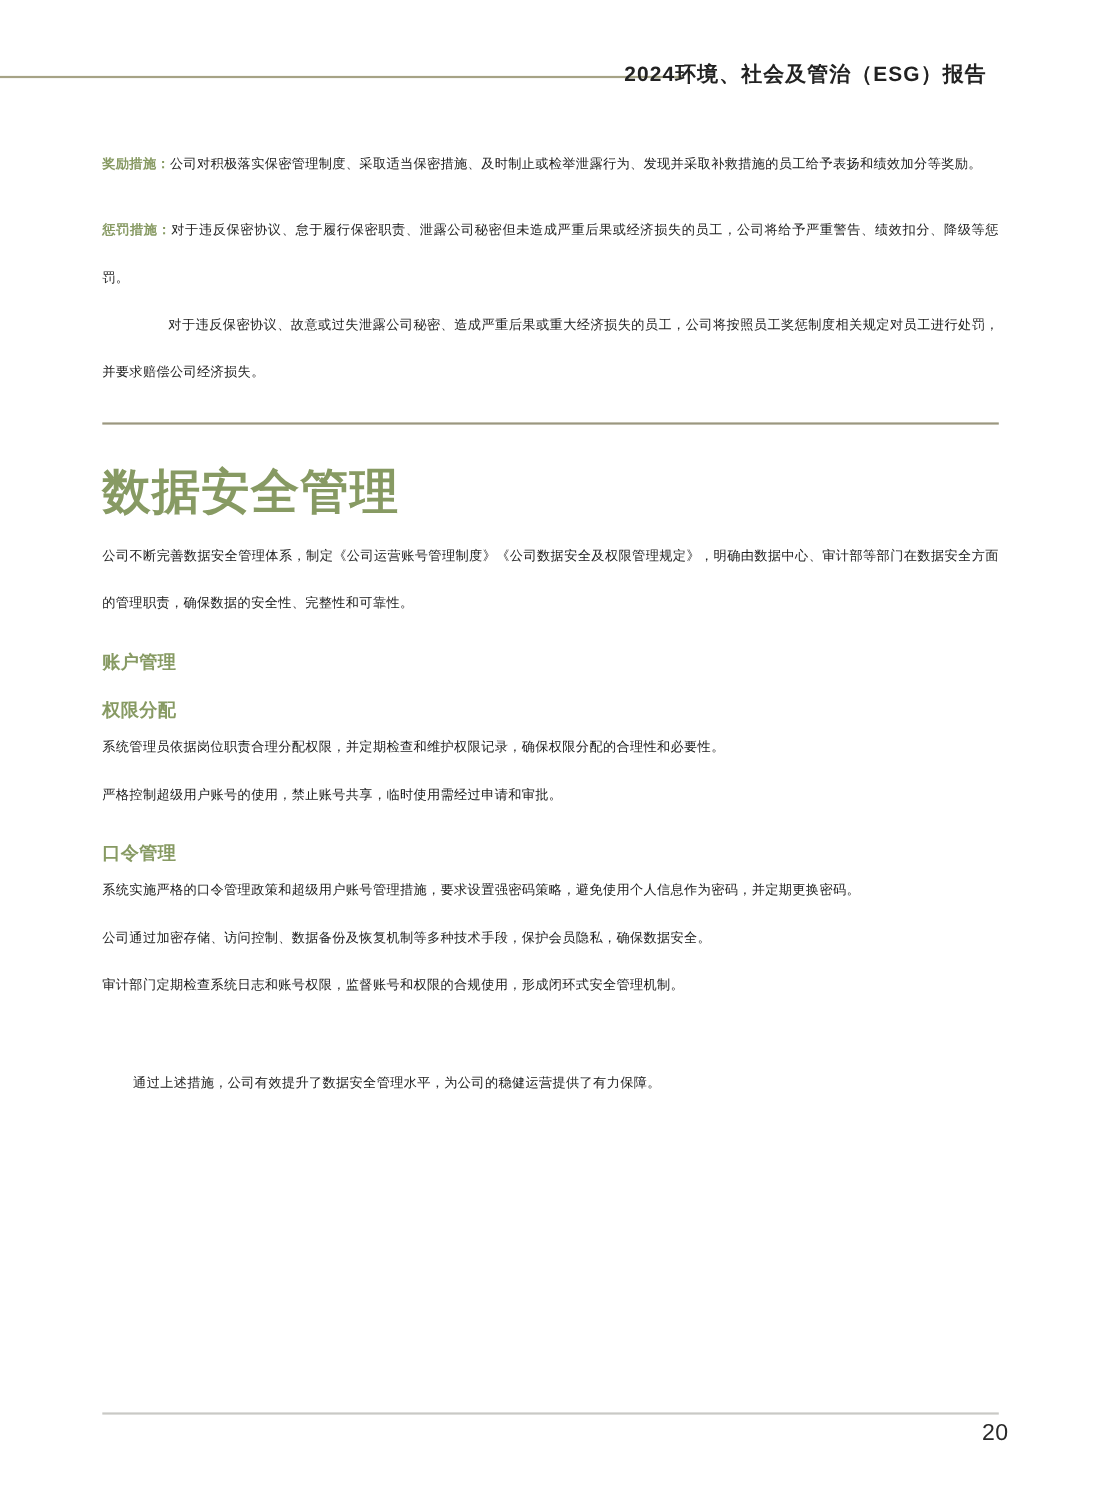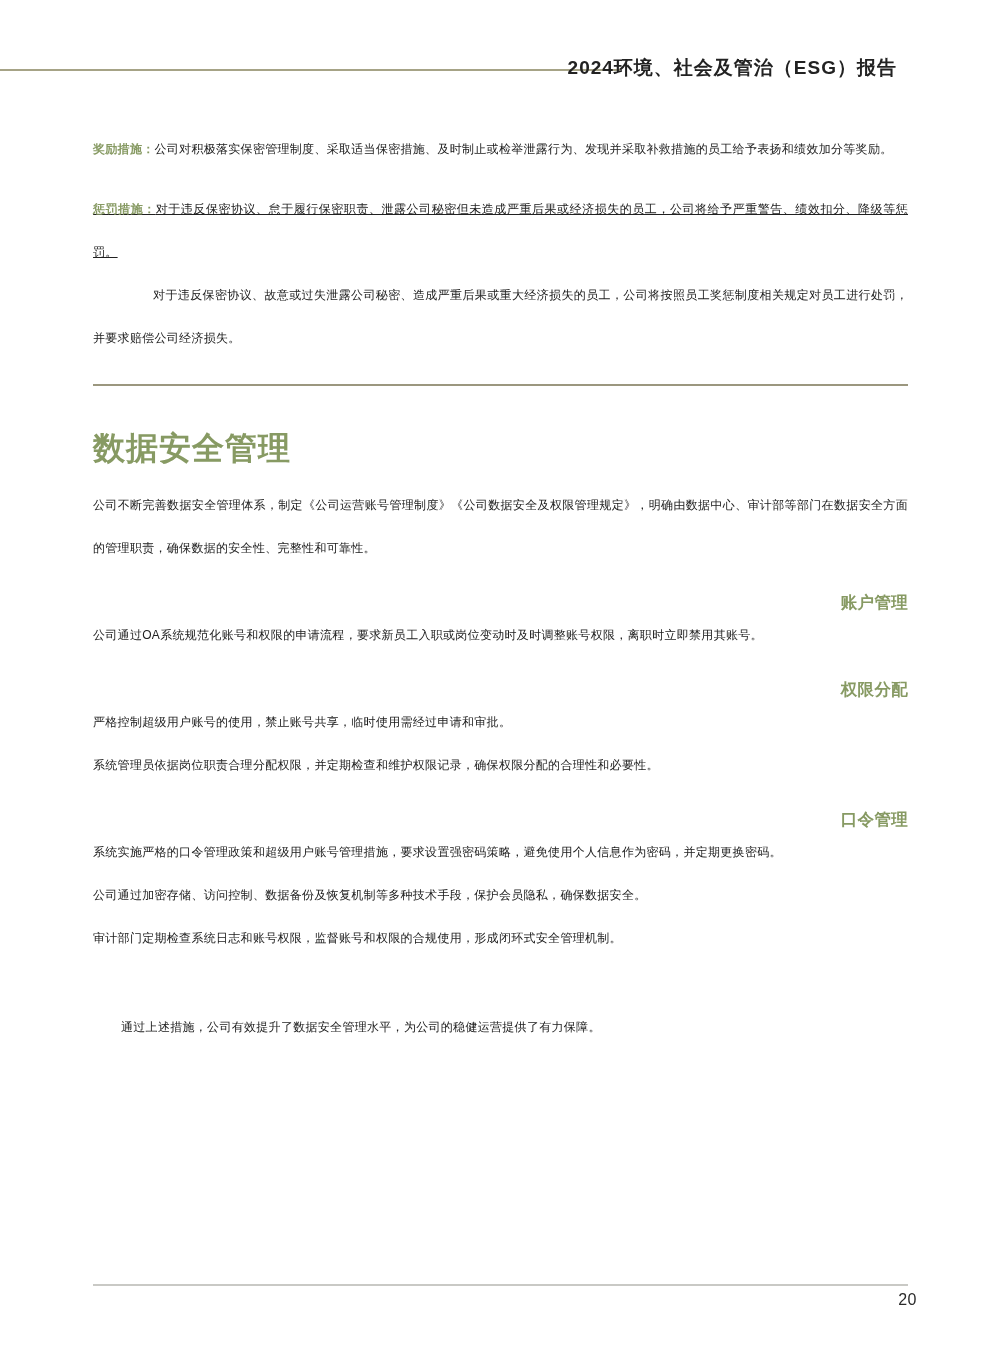--- a/index.html
+++ b/index.html
@@ -38,68 +38,67 @@
     padding: 128px 92px 0 93px;
     box-sizing: border-box;
   }
   .body-para {
     margin: 0;
     font-size: 12px;
     line-height: 43px;
     letter-spacing: 0.3px;
     text-align: justify;
   }
-  .para-gap { margin-top: 17px; text-decoration: underline; }
+  .para-gap { margin-top: 17px; }
   .inline-label {
     color: #879a63;
     font-weight: bold;
   }
   .indent-para { text-indent: 5em; }
 
   .section-rule {
     border: none;
     margin: 24px 0 0 0;
     height: 2px;
     background: #9b977f;
   }
   .section-heading {
     margin: 40px 0 0 0;
     font-family: "Liberation Serif", "DejaVu Serif", serif;
-    font-size: 32px;
+    font-size: 44px;
     font-weight: bold;
     line-height: 44px;
     color: #879a63;
     letter-spacing: 1px;
   }
   .section-intro { margin-top: 14px; }
 
   .sub-title {
     margin: 20px 0 0 0;
     font-size: 16.5px;
     font-weight: bold;
     line-height: 24px;
     color: #879a63;
     letter-spacing: 0.3px;
-    text-align: right;
   }
   .sub-body { margin: 0; }
 
   .closing-para { margin-top: 46px; margin-left: 28px; }
 
   
   .footer-rule {
     position: absolute;
     top: 1284px; left: 93px; right: 92px;
     height: 2px;
     background: #c9c9c5;
   }
   .page-number {
     position: absolute;
     top: 1291px; right: 83px;
-    font-size: 16px;
+    font-size: 21px;
     color: #2a2a2a;
     letter-spacing: 0.5px;
   }
 </style>
 </head>
 <body>
 
 <div class="page">
 
   <div class="header-rule"></div>
@@ -113,25 +112,24 @@
 
     <p class="body-para indent-para">对于违反保密协议、故意或过失泄露公司秘密、造成严重后果或重大经济损失的员工，公司将按照员工奖惩制度相关规定对员工进行处罚，并要求赔偿公司经济损失。</p>
 
     <hr class="section-rule">
 
     <h1 class="section-heading">数据安全管理</h1>
 
     <p class="body-para section-intro">公司不断完善数据安全管理体系，制定《公司运营账号管理制度》《公司数据安全及权限管理规定》，明确由数据中心、审计部等部门在数据安全方面的管理职责，确保数据的安全性、完整性和可靠性。</p>
 
     <h2 class="sub-title">账户管理</h2>
-    <p class="body-para sub-body">公司通过OA系统规范化账号和权限的申请流程，要求新员工入职或岗位变动时及时调整账号权限，离职时立即禁用其账号。</p>
 
     <h2 class="sub-title">权限分配</h2>
+    <p class="body-para sub-body">系统管理员依据岗位职责合理分配权限，并定期检查和维护权限记录，确保权限分配的合理性和必要性。</p>
     <p class="body-para sub-body">严格控制超级用户账号的使用，禁止账号共享，临时使用需经过申请和审批。</p>
-    <p class="body-para sub-body">系统管理员依据岗位职责合理分配权限，并定期检查和维护权限记录，确保权限分配的合理性和必要性。</p>
 
     <h2 class="sub-title">口令管理</h2>
     <p class="body-para sub-body">系统实施严格的口令管理政策和超级用户账号管理措施，要求设置强密码策略，避免使用个人信息作为密码，并定期更换密码。</p>
 
     <p class="body-para sub-body">公司通过加密存储、访问控制、数据备份及恢复机制等多种技术手段，保护会员隐私，确保数据安全。</p>
 
     <p class="body-para sub-body">审计部门定期检查系统日志和账号权限，监督账号和权限的合规使用，形成闭环式安全管理机制。</p>
 
     <p class="body-para closing-para">通过上述措施，公司有效提升了数据安全管理水平，为公司的稳健运营提供了有力保障。</p>
 

